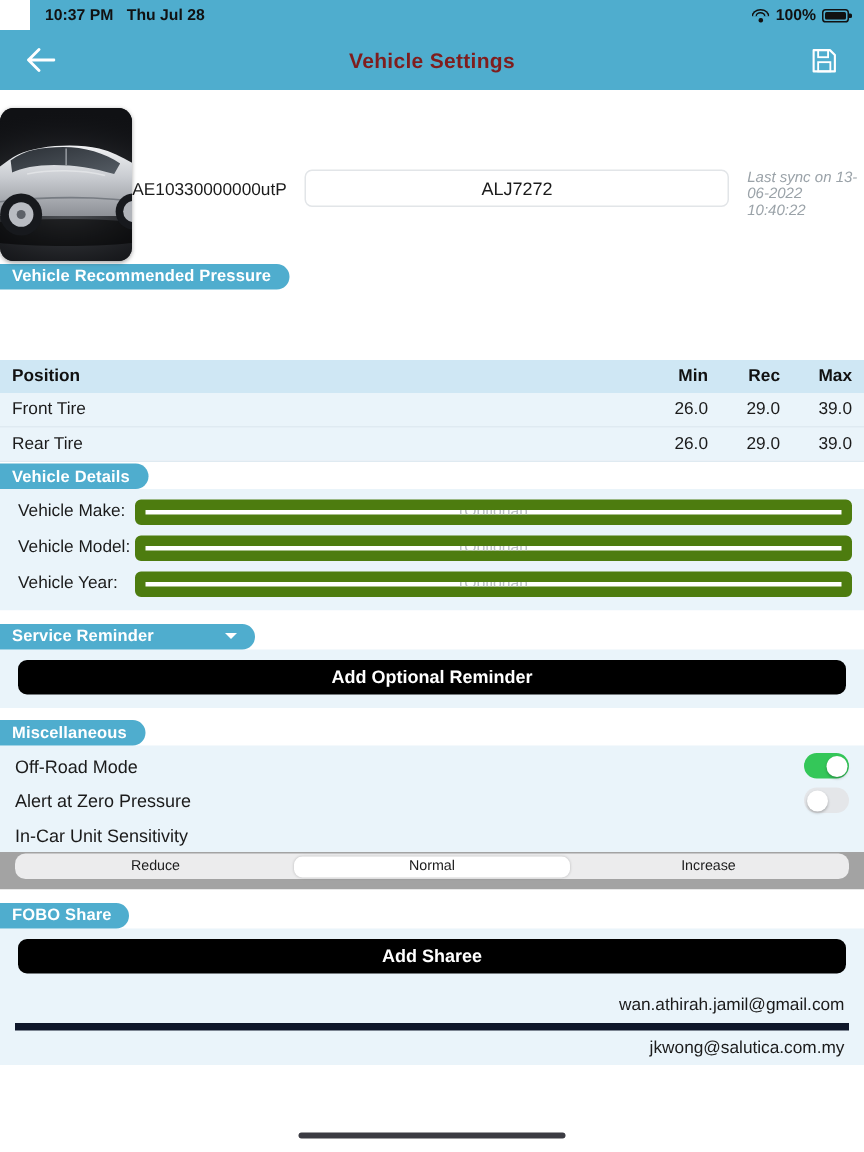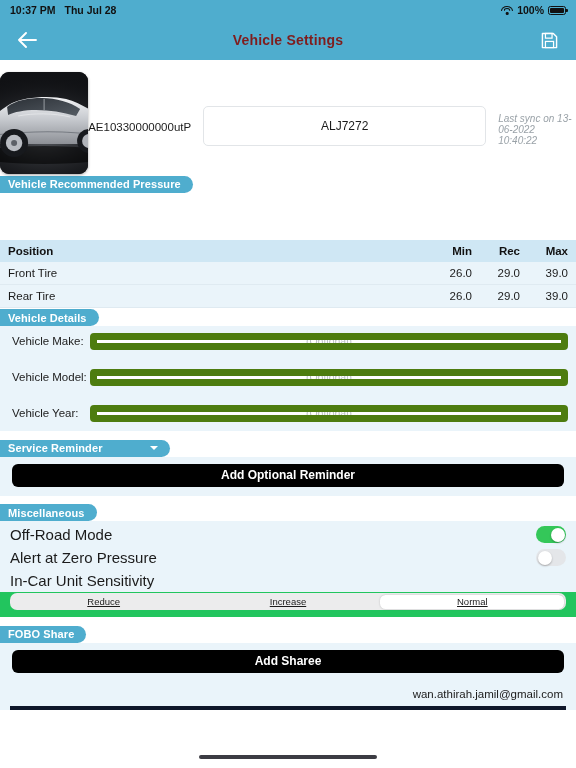--- a/index.html
+++ b/index.html
@@ -10,21 +10,21 @@
     color:#1b1b1b;
     -webkit-font-smoothing: antialiased;
     overflow:hidden;
   }
   .phone { position:relative; width:576px; height:768px; background:#ffffff; display:flex; flex-direction:column; }
 
   
   .statusbar {
     height:20px; background:#4FADCE; color:#111;
     display:flex; align-items:center; justify-content:space-between;
-    padding:0 10px; font-size:10.5px; font-weight:bold;
+    padding:0 10px; font-size:10.5px; font-weight:bold;margin-left:20px;
   }
   .sb-left { display:flex; align-items:center; gap:9px; }
   .sb-right { display:flex; align-items:center; gap:4px; }
   .wifi-ico { display:inline-block; width:12px; height:9px; position:relative; }
   .wifi-ico i { position:absolute; left:50%; transform:translateX(-50%); border:1.4px solid #111; border-bottom:none;
      border-radius:50% 50% 0 0 / 100% 100% 0 0; }
   .wifi-ico i:nth-child(1){ width:12px; height:5px; top:0; }
   .wifi-ico i:nth-child(2){ width:7px; height:3px; top:2.6px; }
   .wifi-dot { position:absolute; bottom:0; left:50%; transform:translateX(-50%); width:2.6px; height:2.6px; background:#111; border-radius:50%; }
   .batt { display:inline-block; width:18px; height:9px; border:1.2px solid #111; border-radius:2.4px; position:relative; padding:1px; }
@@ -47,21 +47,21 @@
   .car-card {
     width:172px; height:102px; border-radius:9px; overflow:hidden; position:relative;
     background:radial-gradient(ellipse at 48% 58%, #5d6066 0%, #303237 45%, #101114 100%);
     box-shadow:0 1px 3px rgba(0,0,0,.35);
   }
   .car-svg { position:absolute; inset:0; width:100%; height:100%; }
   .device-id { margin-top:7px; font-size:11.5px; color:#1b1b1b; }
 
   .plate-wrap { width:100%; padding:5px 12px 0; }
   .plate-input {
-    width:100%; height:40px; border:1px solid #e2e5e8; border-radius:5px; background:#fff;
+    width:100%; height:25px; border:1px solid #e2e5e8; border-radius:5px; background:#fff;
     text-align:center; font-size:12px; color:#1b1b1b; font-family:inherit; outline:none;
   }
   .lastsync { margin-top:18px; font-size:10px; font-style:italic; color:#9aa2a8; padding-bottom:6px; }
 
   
   .pill {
     display:inline-flex; align-items:center; gap:10px;
     background:#4FADCE; color:#fff; font-size:11px; font-weight:bold;
     height:17px; padding:0 12px 0 8px; border-radius:0 9px 9px 0; letter-spacing:.1px;
   }
@@ -72,46 +72,46 @@
   table.pressure { width:100%; border-collapse:collapse;margin-top:47px; }
   table.pressure th, table.pressure td { font-size:11.5px; padding:5px 0; }
   table.pressure thead th { background:#cfe7f4; font-weight:bold; color:#111; }
   table.pressure th.pos, table.pressure td.pos { text-align:left; padding-left:8px; }
   table.pressure th.num, table.pressure td.num { text-align:right; width:48px; padding-right:8px; }
   table.pressure tbody tr { background:#eaf4fa; border-bottom:1px solid #dfeaf1; }
 
   
   .details { background:#eaf4fa; padding:5px 6px 8px; }
   .frow { display:flex; align-items:center; height:20px; margin-bottom:0; padding:0 2px; }
-  .frow + .frow { margin-top:16px; }
+  .frow + .frow { margin-top:4px; }
   .flabel { font-size:11.5px; width:82px; flex:0 0 82px; color:#1b1b1b; padding-left:4px; }
   .finput {
     flex:1; height:17px; border:7px solid #4d7c0f; border-radius:4px; background:#fff;
     font-size:10.5px; font-family:inherit; text-align:center; color:#1b1b1b; outline:none;
   }
   .finput::placeholder { color:#b9bec3; }
 
   
   .blk-wrap { background:#eaf4fa; padding:7px 12px 9px; }
   .blk-btn {
     width:100%; height:23px; background:#000; color:#fff; border:none; border-radius:6px;
     font-size:12px; font-weight:bold; font-family:inherit; cursor:pointer;
   }
 
   
   .misc { background:#eaf4fa; padding:2px 0 0; }
-  .mrow { display:flex; align-items:center; justify-content:space-between; height:23px; padding:0 10px; font-size:15px; }
+  .mrow { display:flex; align-items:center; justify-content:space-between; height:23px; padding:0 10px; font-size:12px; }
   .switch { width:30px; height:17px; border-radius:9px; position:relative; flex:0 0 30px; cursor:pointer; }
   .switch.on { background:#34C759; }
   .switch.off { background:#e4e6e9; }
   .knob { position:absolute; top:1.5px; width:14px; height:14px; border-radius:50%; background:#fff; box-shadow:0 1px 2px rgba(0,0,0,.28); }
   .switch.on .knob { right:1.5px; }
   .switch.off .knob { left:1.5px; }
 
-  .seg-wrap { padding:1px 10px 7px; background:#22c55e;text-decoration:underline; }
+  .seg-wrap { padding:1px 10px 7px; background:#a3a3a3; }
   .segment { display:flex; background:#ececed; border-radius:7px; height:17px; padding:1.5px; }
   .seg { flex:1; display:flex; align-items:center; justify-content:center; font-size:9.5px; color:#1b1b1b; border-radius:5.5px; cursor:pointer; }
   .seg.active { background:#fff; box-shadow:0 0 2px rgba(0,0,0,.22); font-weight:normal; }
 
   
   .sharees { background:#eaf4fa; padding:0 10px 10px; }
   .sharee { font-size:11.5px; padding:6px 3px; border-bottom:5px solid #0f172a; color:#1b1b1b;text-align:right; }
   .gap { height:7px; background:#fff; }
 
   
@@ -283,22 +283,22 @@
               <span class="knob"></span>
             </span>
         </div>
         <div class="mrow">
           <span>In-Car Unit Sensitivity</span>
         </div>
       </div>
       <div class="seg-wrap">
         <div class="segment">
           <div class="seg">Reduce</div>
+          <div class="seg active">Normal</div>
           <div class="seg">Increase</div>
-          <div class="seg active">Normal</div>
         </div>
       </div>
     </div>
 
     <div class="gap"></div>
 
     <div>
       <div class="pill">
         <span>FOBO Share</span>
       </div>

